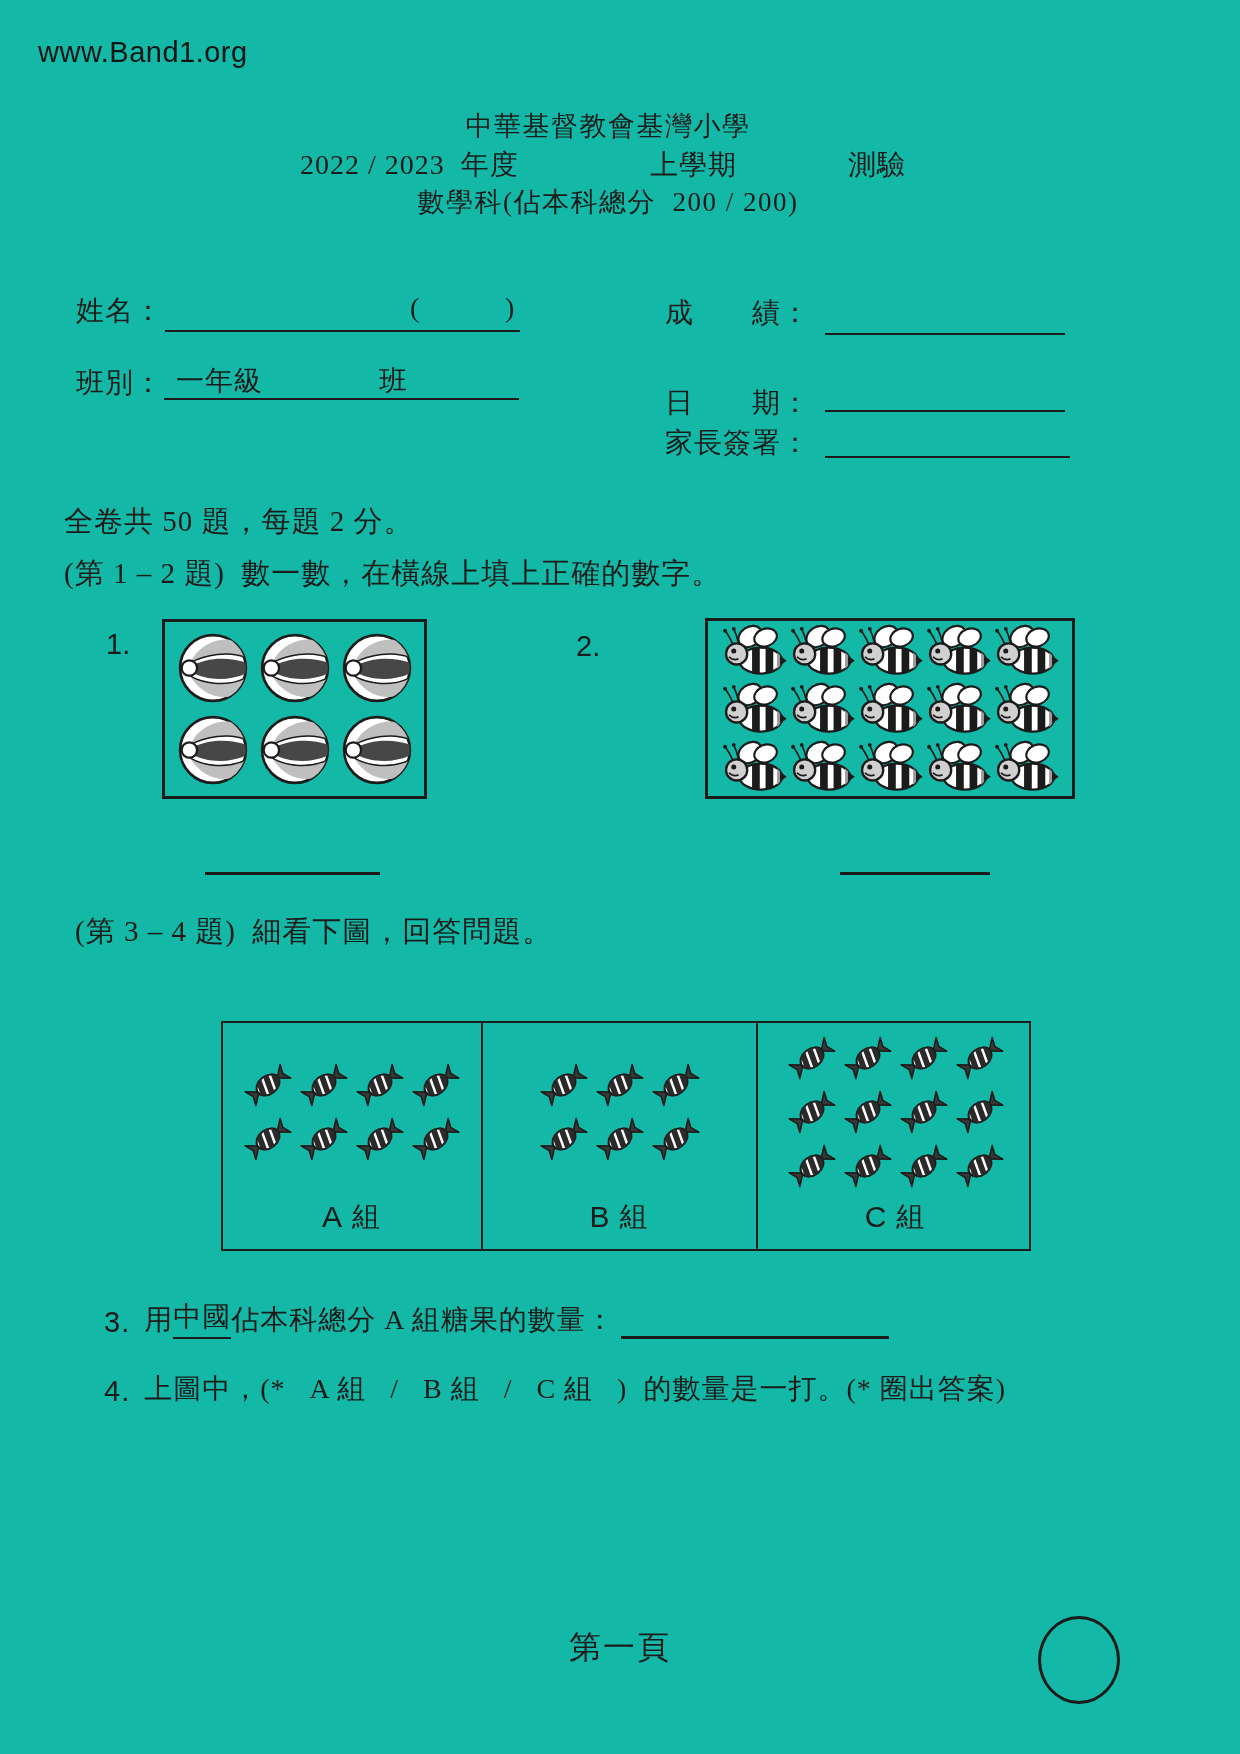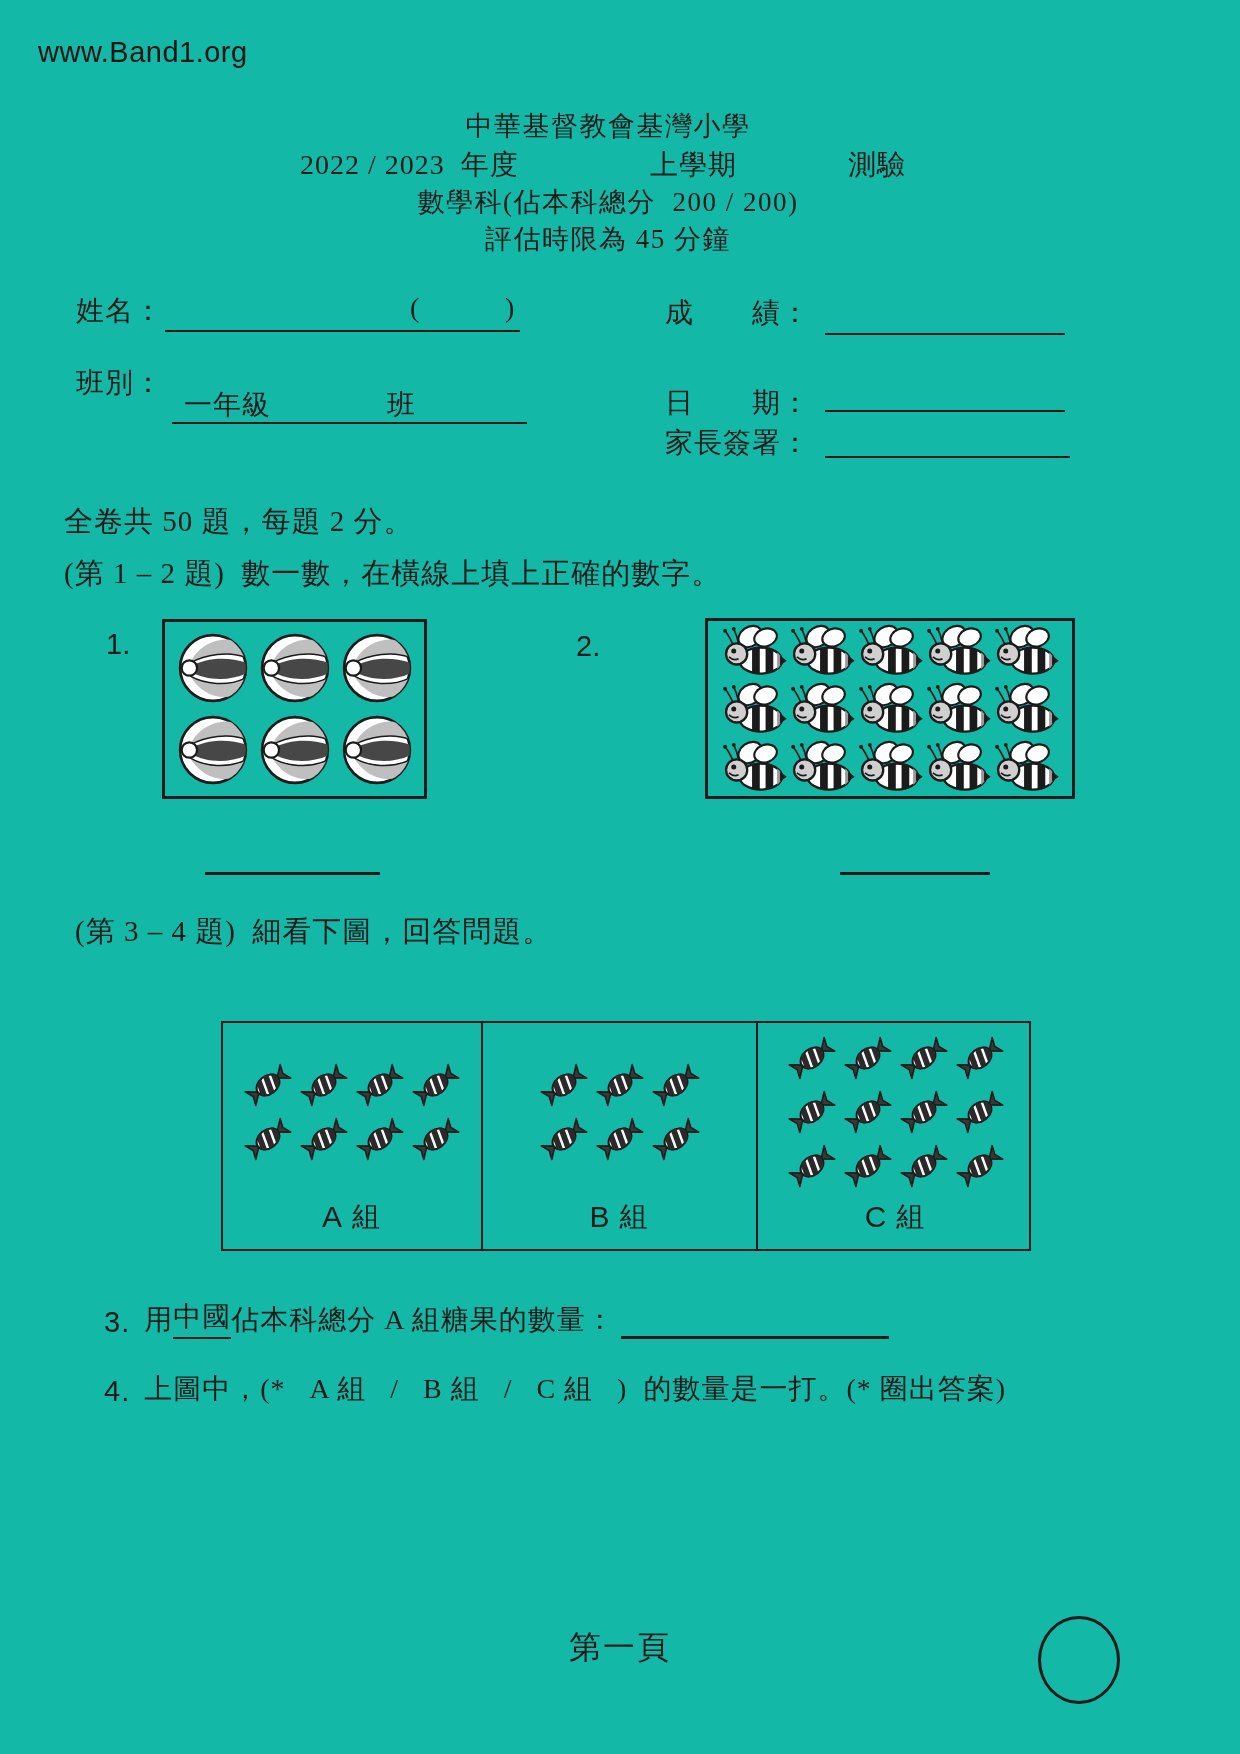--- a/index.html
+++ b/index.html
@@ -101,30 +101,29 @@
 
   <div class="abs watermark sans" style="left:38px;top:36px;">www.Band1.org</div>
 
   <div class="abs h-line" style="top:108px;">中華基督教會基灣小學</div>
   <div class="abs" style="top:146px;left:0;width:1216px;height:36px;">
     <span class="abs label pre" style="left:300px;top:0;">2022 / 2023  年度</span>
     <span class="abs label" style="left:650px;top:0;">上學期</span>
     <span class="abs label" style="left:848px;top:0;">測驗</span>
   </div>
   <div class="abs h-line pre" style="top:184px;">數學科(佔本科總分  200 / 200)</div>
-  <div class="abs h-line" style="top:221px;">評估時限為 45 分鐘</div>
 
   <div class="abs label" style="left:76px;top:292px;">姓名：</div>
   <div class="abs underline" style="left:165px;top:294px;width:355px;height:36px;">
     <span class="abs label" style="left:245px;top:-2px;">(</span>
     <span class="abs label" style="left:340px;top:-2px;">)</span>
   </div>
 
   <div class="abs label" style="left:76px;top:364px;">班別：</div>
-  <div class="abs underline" style="left:172px;top:362px;width:355px;height:36px;margin-top:24px;">
+  <div class="abs underline" style="left:164px;top:362px;width:355px;height:36px;">
     <span class="abs label" style="left:12px;top:0;">一年級</span>
     <span class="abs label" style="left:215px;top:0;">班</span>
   </div>
 
   <div class="abs label pre" style="left:665px;top:294px;">成　　績：</div>
   <div class="abs underline" style="left:825px;top:297px;width:240px;height:36px;"></div>
 
   <div class="abs label pre" style="left:665px;top:384px;">日　　期：</div>
   <div class="abs underline" style="left:825px;top:374px;width:240px;height:36px;"></div>
 

